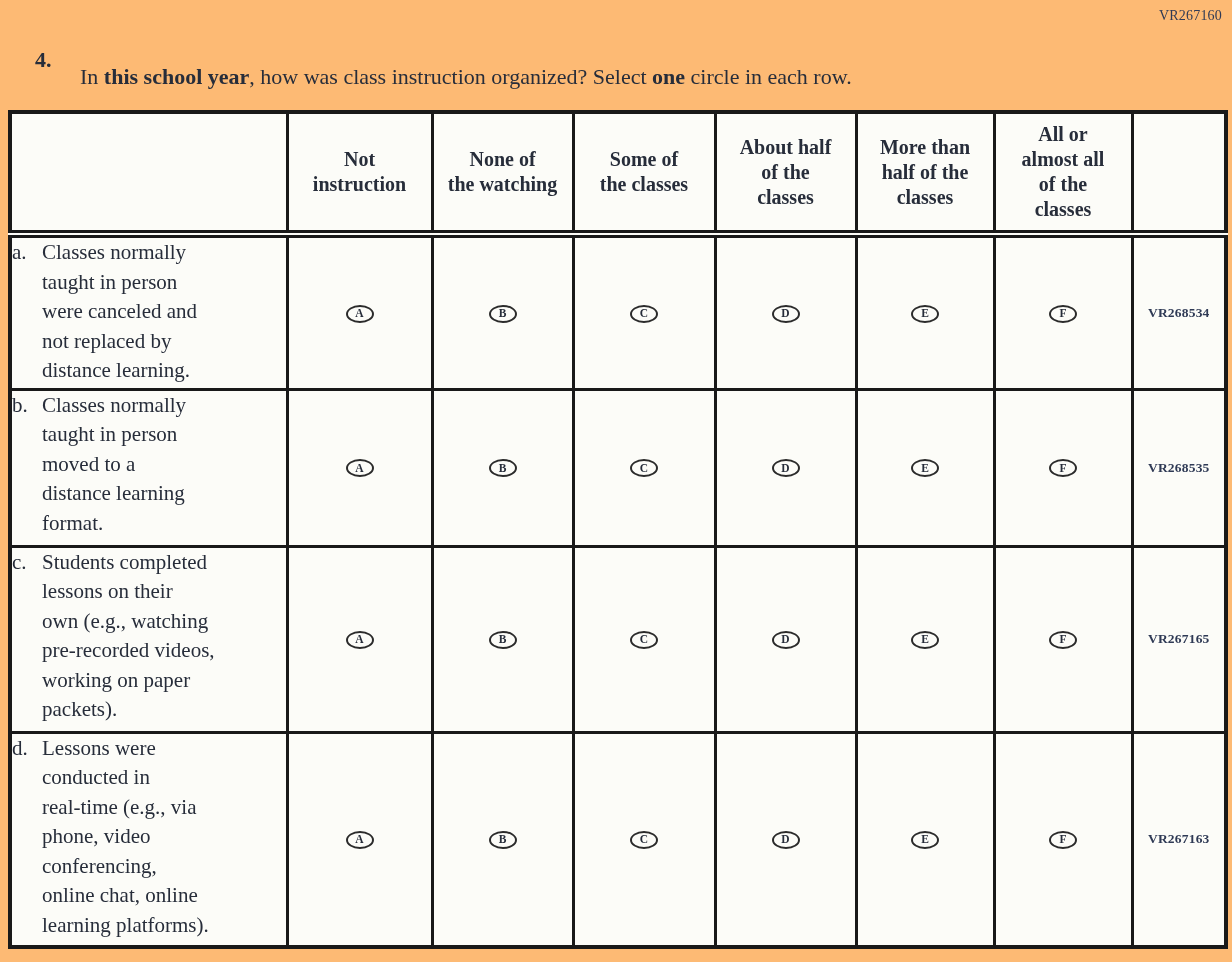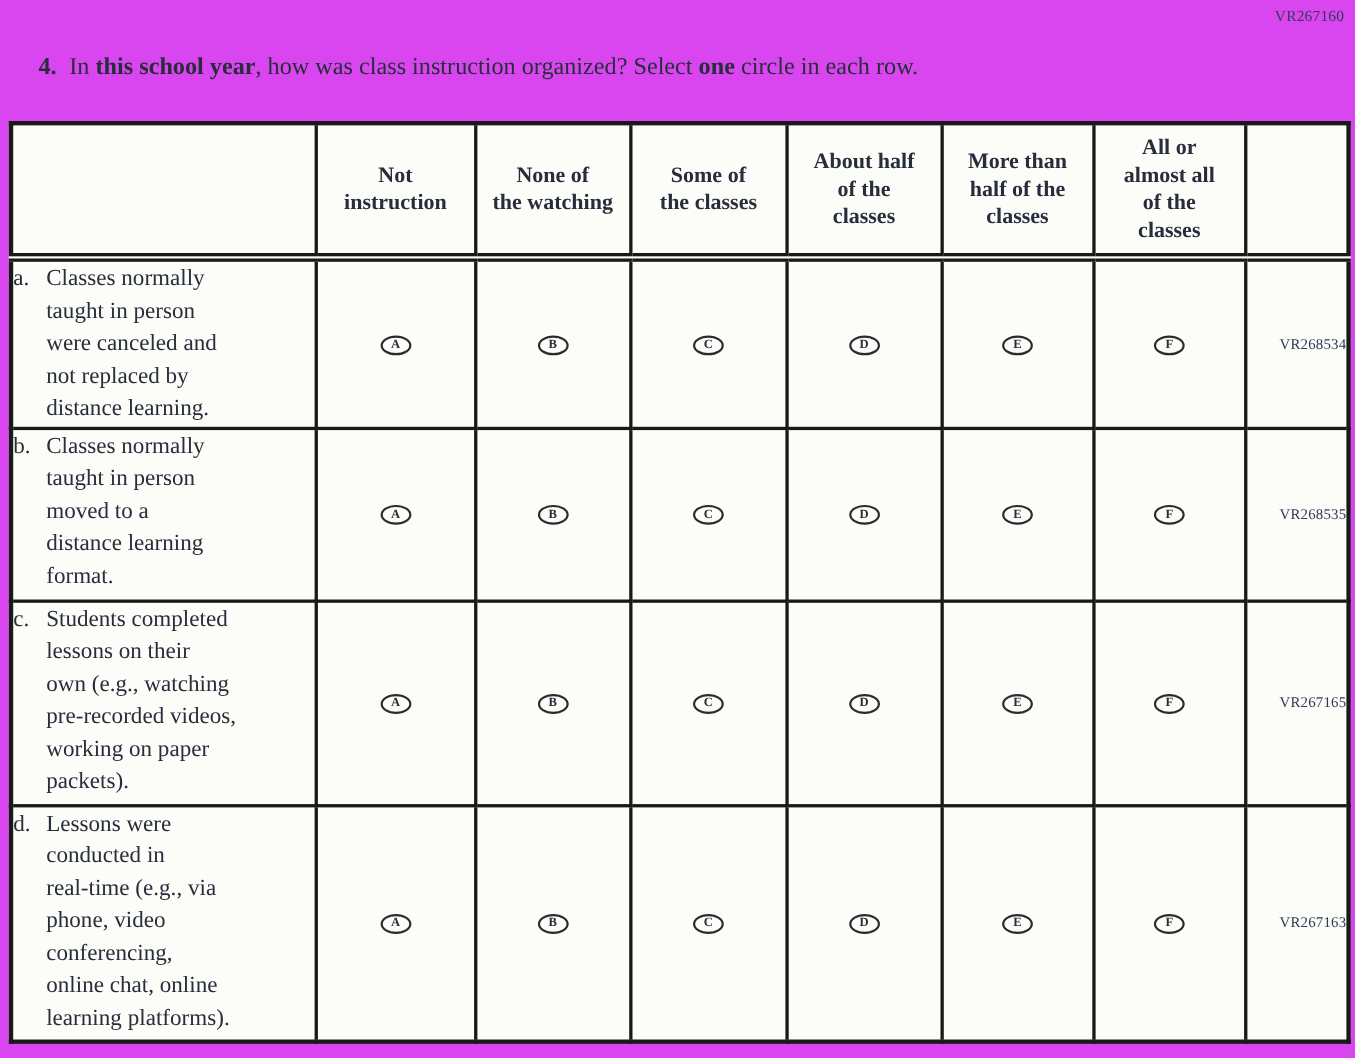--- a/index.html
+++ b/index.html
@@ -6,21 +6,21 @@
     margin: 0;
     padding: 0;
     background: #fdfdf9;
     font-family: "Liberation Serif", "DejaVu Serif", serif;
     color: #272d3a;
   }
   .page {
     position: relative;
     width: 1232px;
     height: 962px;
-    background: #d946ef;
+    background: #fdba74;
     overflow: hidden;
   }
   .top-code {
     position: absolute;
     top: 8px;
     right: 10px;
     font-size: 14px;
     color: #2f3a55;
     letter-spacing: 0.2px;
   }
@@ -31,21 +31,21 @@
     width: 1180px;
     display: flex;
     font-size: 22px;
     line-height: 28px;
   }
   .qnum {
     font-weight: bold;
     width: 28px;
     flex-shrink: 0;
   }
-  .qtext { margin: 0; }
+  .qtext { margin: 17px; }
   .qtext b { font-weight: bold; }
 
   table.grid {
     position: absolute;
     left: 8px;
     top: 110px;
     border-collapse: collapse;
     table-layout: fixed;
     width: 1216px;
     background: #fcfcf8;
@@ -95,25 +95,26 @@
     border: 2px solid #2b2b2b;
     border-radius: 50%;
     font-size: 11.5px;
     font-weight: bold;
     line-height: 1;
     color: #272d3a;
     cursor: pointer;
     background: transparent;
   }
   td.code {
-    text-align: right;
+    text-align: center;
     vertical-align: middle;
     font-size: 13.5px;
     color: #2f3a55;
     letter-spacing: 0.2px;
+    font-weight: bold;
   }
   tr.rh { height: 122px; }
   tr.r0 { height: 155px; }
   tr.r1 { height: 157px; }
   tr.r2 { height: 186px; }
   tr.r3 { height: 215px; }
 </style>
 </head>
 <body>
 

